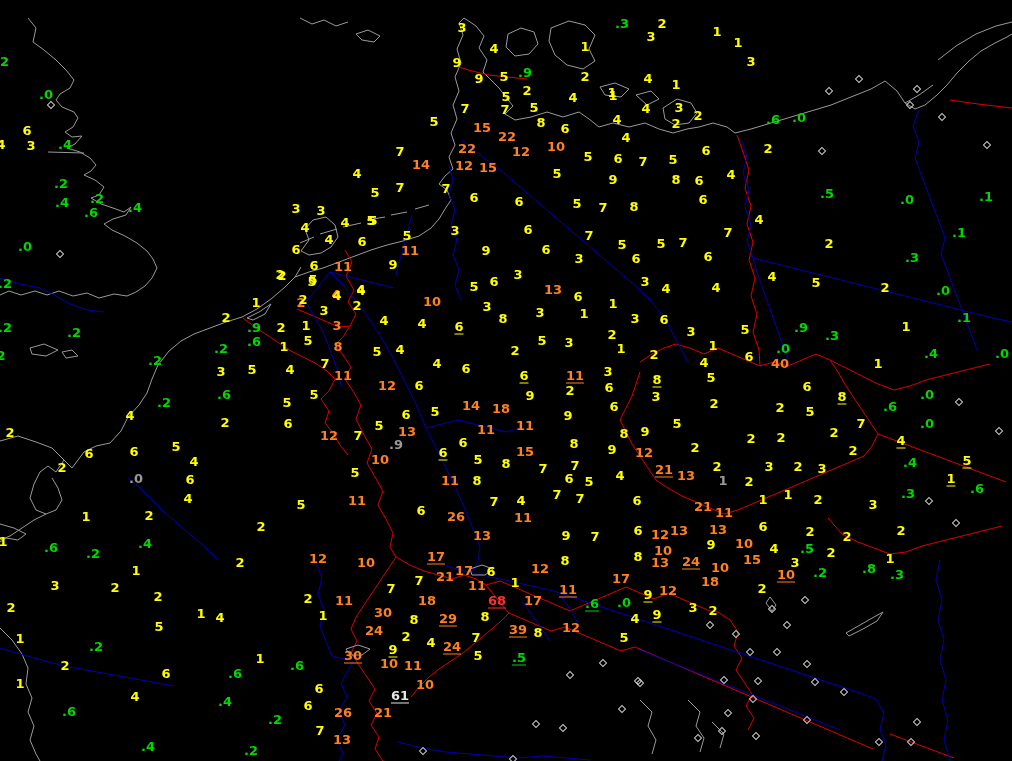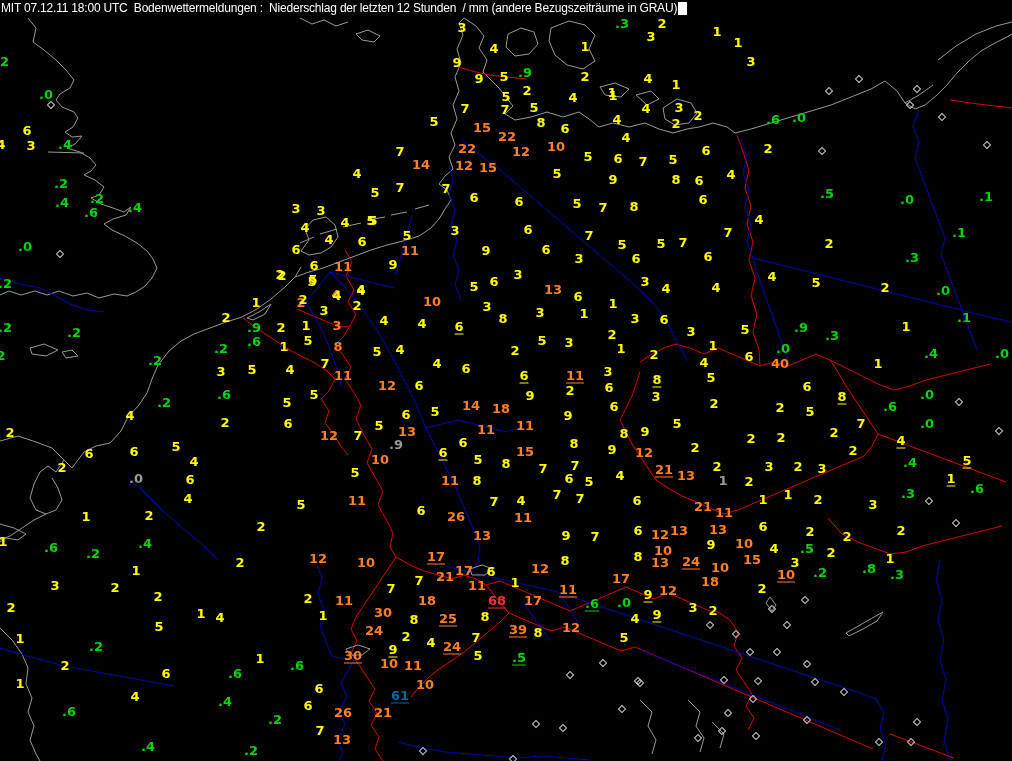--- a/index.html
+++ b/index.html
@@ -103,24 +103,20 @@
     </g>
 
     <g stroke="#9a9a9a" stroke-width="1" fill="none">
       <path d="M346,649 L358,645 L370,649 L362,655 L350,655 Z"></path>
       <path d="M470,569 L482,565 L493,569 L485,575 L472,575 Z"></path>
       <path d="M846,633 L860,625 L874,617 L883,612 L877,621 L863,629 L849,636 Z"></path>
       <path d="M770,597 L776,605 L772,611 L766,603 Z"></path>
     </g>
   </svg>
 
-  <div class="titlebar">
-    <span class="t">MIT 07.12.11 18:00 UTC  Bodenwettermeldungen :  Niederschlag der letzten 12 Stunden  / mm (andere Bezugszeiträume in GRAU)</span>
-    <span class="cur"></span>
-  </div>
 
   <div style="position:absolute;left:0;top:0;width:100%;height:100%;">
       <span class="st" style="left: 2px; top: 61px; color: rgb(0, 216, 0);">.2</span>
       <span class="st" style="left: 46px; top: 94px; color: rgb(0, 216, 0);">.0</span>
       <span class="st" style="left: 27px; top: 130px; color: rgb(255, 255, 0);">6</span>
       <span class="st" style="left: 31px; top: 145px; color: rgb(255, 255, 0);">3</span>
       <span class="st" style="left: 65px; top: 144px; color: rgb(0, 216, 0);">.4</span>
       <span class="st" style="left: 1px; top: 144px; color: rgb(255, 255, 0);">4</span>
       <span class="st" style="left: 61px; top: 183px; color: rgb(0, 216, 0);">.2</span>
       <span class="st" style="left: 62px; top: 202px; color: rgb(0, 216, 0);">.4</span>
@@ -477,35 +473,35 @@
       <span class="st" style="left: 621px; top: 578px; color: rgb(255, 128, 32);">17</span>
       <span class="st" style="left: 668px; top: 590px; color: rgb(255, 128, 32);">12</span>
       <span class="st u" style="left: 648px; top: 595px; color: rgb(255, 255, 0);">9</span>
       <span class="st u" style="left: 657px; top: 615px; color: rgb(255, 255, 0);">9</span>
       <span class="st" style="left: 635px; top: 618px; color: rgb(255, 255, 0);">4</span>
       <span class="st" style="left: 624px; top: 637px; color: rgb(255, 255, 0);">5</span>
       <span class="st" style="left: 571px; top: 627px; color: rgb(255, 128, 32);">12</span>
       <span class="st" style="left: 538px; top: 632px; color: rgb(255, 255, 0);">8</span>
       <span class="st u" style="left: 518px; top: 630px; color: rgb(255, 128, 32);">39</span>
       <span class="st" style="left: 485px; top: 616px; color: rgb(255, 255, 0);">8</span>
-      <span class="st u" style="left: 448px; top: 619px; color: rgb(255, 128, 32);">25</span>
+      <span class="st u" style="left: 448px; top: 619px; color: rgb(255, 128, 32);">29</span>
       <span class="st" style="left: 414px; top: 619px; color: rgb(255, 255, 0);">8</span>
       <span class="st" style="left: 406px; top: 636px; color: rgb(255, 255, 0);">2</span>
       <span class="st" style="left: 431px; top: 642px; color: rgb(255, 255, 0);">4</span>
       <span class="st u" style="left: 393px; top: 650px; color: rgb(255, 255, 0);">9</span>
       <span class="st" style="left: 374px; top: 630px; color: rgb(255, 128, 32);">24</span>
       <span class="st u" style="left: 452px; top: 647px; color: rgb(255, 128, 32);">24</span>
       <span class="st" style="left: 476px; top: 637px; color: rgb(255, 255, 0);">7</span>
       <span class="st" style="left: 478px; top: 655px; color: rgb(255, 255, 0);">5</span>
       <span class="st u" style="left: 519px; top: 658px; color: rgb(0, 216, 0);">.5</span>
       <span class="st u" style="left: 353px; top: 656px; color: rgb(255, 128, 32);">30</span>
       <span class="st" style="left: 389px; top: 663px; color: rgb(255, 128, 32);">10</span>
       <span class="st" style="left: 413px; top: 665px; color: rgb(255, 128, 32);">11</span>
       <span class="st" style="left: 425px; top: 684px; color: rgb(255, 128, 32);">10</span>
-      <span class="st u" style="left: 400px; top: 696px; color: #0369a1;">61</span>
+      <span class="st u" style="left: 400px; top: 696px; color: #e5e5e5;">61</span>
       <span class="st" style="left: 383px; top: 712px; color: rgb(255, 128, 32);">21</span>
       <span class="st" style="left: 343px; top: 712px; color: rgb(255, 128, 32);">26</span>
       <span class="st" style="left: 342px; top: 739px; color: rgb(255, 128, 32);">13</span>
       <span class="st" style="left: 718px; top: 529px; color: rgb(255, 128, 32);">13</span>
       <span class="st" style="left: 711px; top: 544px; color: rgb(255, 255, 0);">9</span>
       <span class="st u" style="left: 691px; top: 562px; color: rgb(255, 128, 32);">24</span>
       <span class="st" style="left: 744px; top: 543px; color: rgb(255, 128, 32);">10</span>
       <span class="st" style="left: 720px; top: 567px; color: rgb(255, 128, 32);">10</span>
       <span class="st" style="left: 752px; top: 559px; color: rgb(255, 128, 32);">15</span>
       <span class="st" style="left: 710px; top: 581px; color: rgb(255, 128, 32);">18</span>

